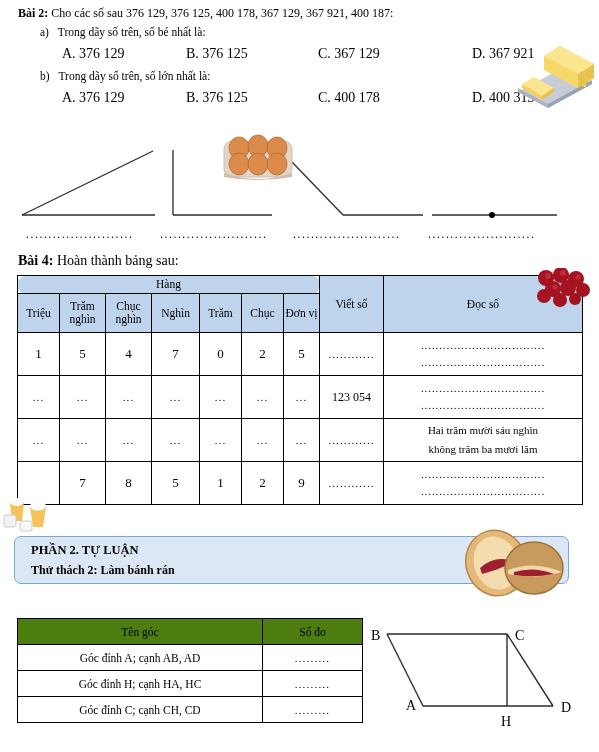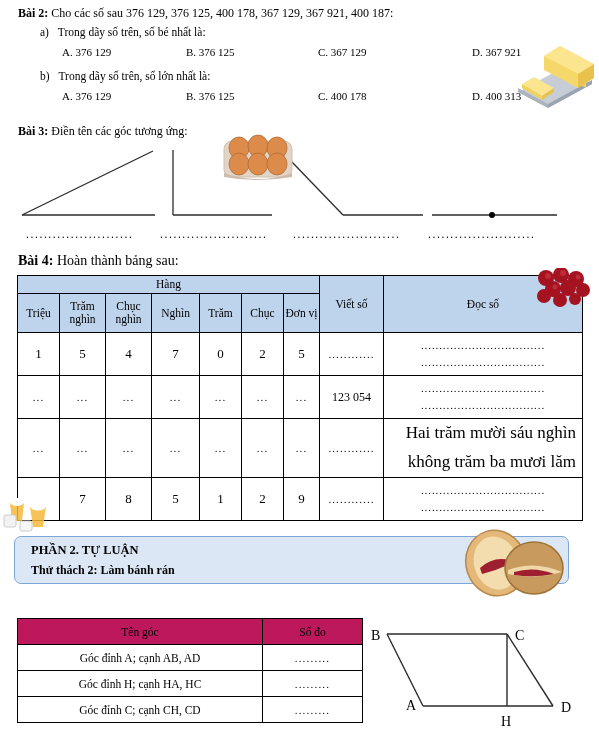--- a/index.html
+++ b/index.html
@@ -19,21 +19,21 @@
   .page { position: relative; width: 599px; height: 752px; }
 
   
   .line { position: absolute; white-space: nowrap; }
   .q-title { font-weight: bold; }
 
   
   #bai2-heading { left: 18px; top: 6px; font-size: 12px; }
   #bai2-a-label { left: 40px; top: 26px; font-size: 11.5px; }
   #bai2-b-label { left: 40px; top: 70px; font-size: 11.5px; }
-  .opt { position: absolute; font-size: 11px; white-space: nowrap; }
+  .opt { position: absolute; font-size: 14px; white-space: nowrap; }
   .row-a { top: 46px; }
   .row-b { top: 90px; }
   .col1 { left: 62px; }
   .col2 { left: 186px; }
   .col3 { left: 318px; }
   .col4 { left: 448px; margin-left: 24px; }
 
   
   #bai3-heading { left: 18px; top: 124px; font-size: 12px; }
   #angles-area { position: absolute; left: 0; top: 136px; width: 599px; height: 90px; }
@@ -63,37 +63,36 @@
     text-align: center;
     vertical-align: middle;
     padding: 0;
   }
   #table4 thead th {
     background: #bed3ec;
     font-weight: normal;
     font-size: 11.5px;
     line-height: 1.12;
   }
-  #table4 .hang-cell { height: 17px; }
+  #table4 .hang-cell { height: 17px; border-radius: 8px; }
   #table4 .sub-head { height: 38px; padding: 0 1px; }
   #table4 tbody td { height: 42px; font-size: 12px; }
   #table4 .digit { font-size: 13px; }
   #table4 .dotcell { font-size: 11px; letter-spacing: 1.1px; }
   #table4 .read-cell {
     font-size: 11px;
     line-height: 1.55;
     padding: 0 6px;
     letter-spacing: 0.9px;
     white-space: nowrap;
   }
   #table4 .read-cell.words {
     letter-spacing: 0;
-    font-size: 17px;
+    font-size: 11px;
     line-height: 1.7;
-    text-align: right;
   }
   .dline { display: block; }
 
   
   #phan2-box {
     position: absolute;
     left: 14px;
     top: 536px;
     width: 555px;
     height: 48px;
@@ -118,21 +117,21 @@
     font-size: 11.5px;
   }
   #table-angles th, #table-angles td {
     border: 1px solid #000;
     text-align: center;
     vertical-align: middle;
     height: 25px;
     padding: 0;
   }
   #table-angles thead th {
-    background: #be185d;
+    background: #4d7c0f;
     font-weight: normal;
   }
   #table-angles .meas { font-size: 11px; letter-spacing: 1.2px; }
 
   
   #parallelogram { position: absolute; left: 365px; top: 618px; }
   #parallelogram text {
     font-family: "Liberation Serif", serif;
     font-size: 14px;
     fill: #000;
@@ -185,24 +184,20 @@
         <polygon points="36,16 52,6 86,24 70,34" fill="#fbe58f"></polygon>
         <polygon points="36,16 70,34 70,48 36,30" fill="#f6d86a"></polygon>
         <polygon points="70,34 86,24 86,38 70,48" fill="#e8c24c"></polygon>
         <polygon points="14,44 26,37 46,48 34,56" fill="#fbe58f"></polygon>
         <polygon points="14,44 34,56 34,60 14,48" fill="#f3d259"></polygon>
         <polygon points="34,56 46,48 46,52 34,60" fill="#e8c24c"></polygon>
       </g>
     </svg>
   </div>
 
-  <div class="line q-title" id="bai3-heading">
-    <span>Bài 3:</span>
-    <span style="font-weight:normal">Điền tên các góc tương ứng:</span>
-  </div>
 
   <div id="angles-area">
     <svg id="angles-svg" width="599" height="90" viewBox="0 0 599 90">
       <g stroke="#2b2b2b" stroke-width="1.3" fill="none">
 
         <g>
           <line x1="22" y1="79" x2="155" y2="79"></line>
           <line x1="22" y1="79" x2="153" y2="15"></line>
         </g>
 

